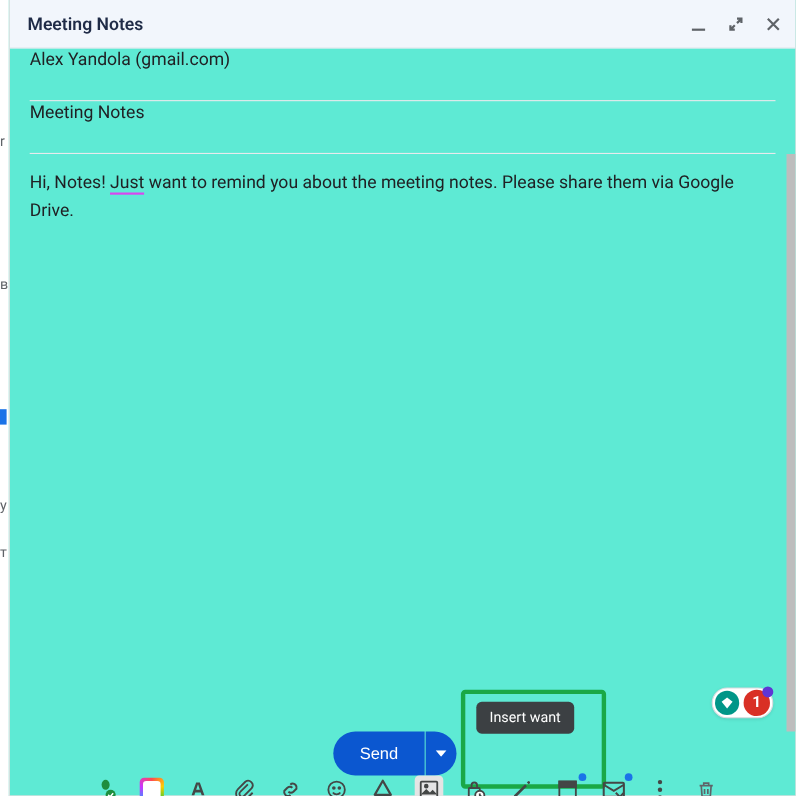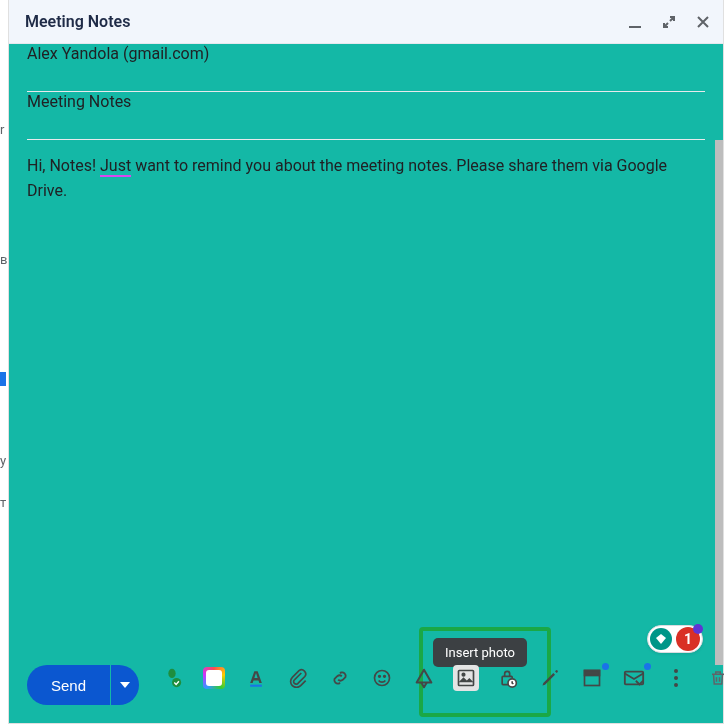--- a/index.html
+++ b/index.html
@@ -11,21 +11,21 @@
     width: 724px;
     height: 724px;
     overflow: hidden;
   }
   .compose {
     position: absolute;
     left: 8px;
     top: 0;
     right: 0;
     bottom: 0;
-    background: #14b8a6;
+    background: #5eead4;
     border: 1px solid #e0e0e0;
     border-top: none;
     display: flex;
     flex-direction: column;
   }
   .titlebar {
     background: #f2f6fc;
     height: 44px;
     display: flex;
     align-items: center;
@@ -79,23 +79,24 @@
     bottom: 0;
     width: 8px;
     background: #bdbdbd;
   }
   .underline-word {
     border-bottom: 2px solid #d946ef;
   }
   .toolbar {
     height: 58px;
     display: flex;
-    align-items: flex-start;
+    align-items: center;
     padding: 0 12px 0 18px;
     position: relative;
+    flex-direction: column;
   }
   .send-group {
     display: flex;
     align-items: center;
     margin-right: 20px;
   }
   .send-btn {
     background: #0b57d0;
     color: #fff;
     font-weight: 500;
@@ -279,21 +280,21 @@
       <svg width="12" height="12" viewBox="0 0 12 12">
           <path d="M6 1 L11 5 L6 11 L1 5 Z" fill="#fff"></path>
         </svg>
     </div>
     <div class="ext-red">1</div>
   </div>
 
   <div class="highlight-box" style="left:410px; bottom:6px; width:132px; height:90px;"></div>
 
   <div class="tooltip" style="left:424px; bottom:56px;">
-    <span>Insert photo</span>
+    <span>Insert want</span>
   </div>
 
   <div class="toolbar">
     <div class="send-group">
       <button class="send-btn">Send</button>
       <button class="send-more">
         <svg width="10" height="6" viewBox="0 0 10 6">
             <path d="M0 0 L5 6 L10 0 Z" fill="#fff"></path>
           </svg>
       </button>

